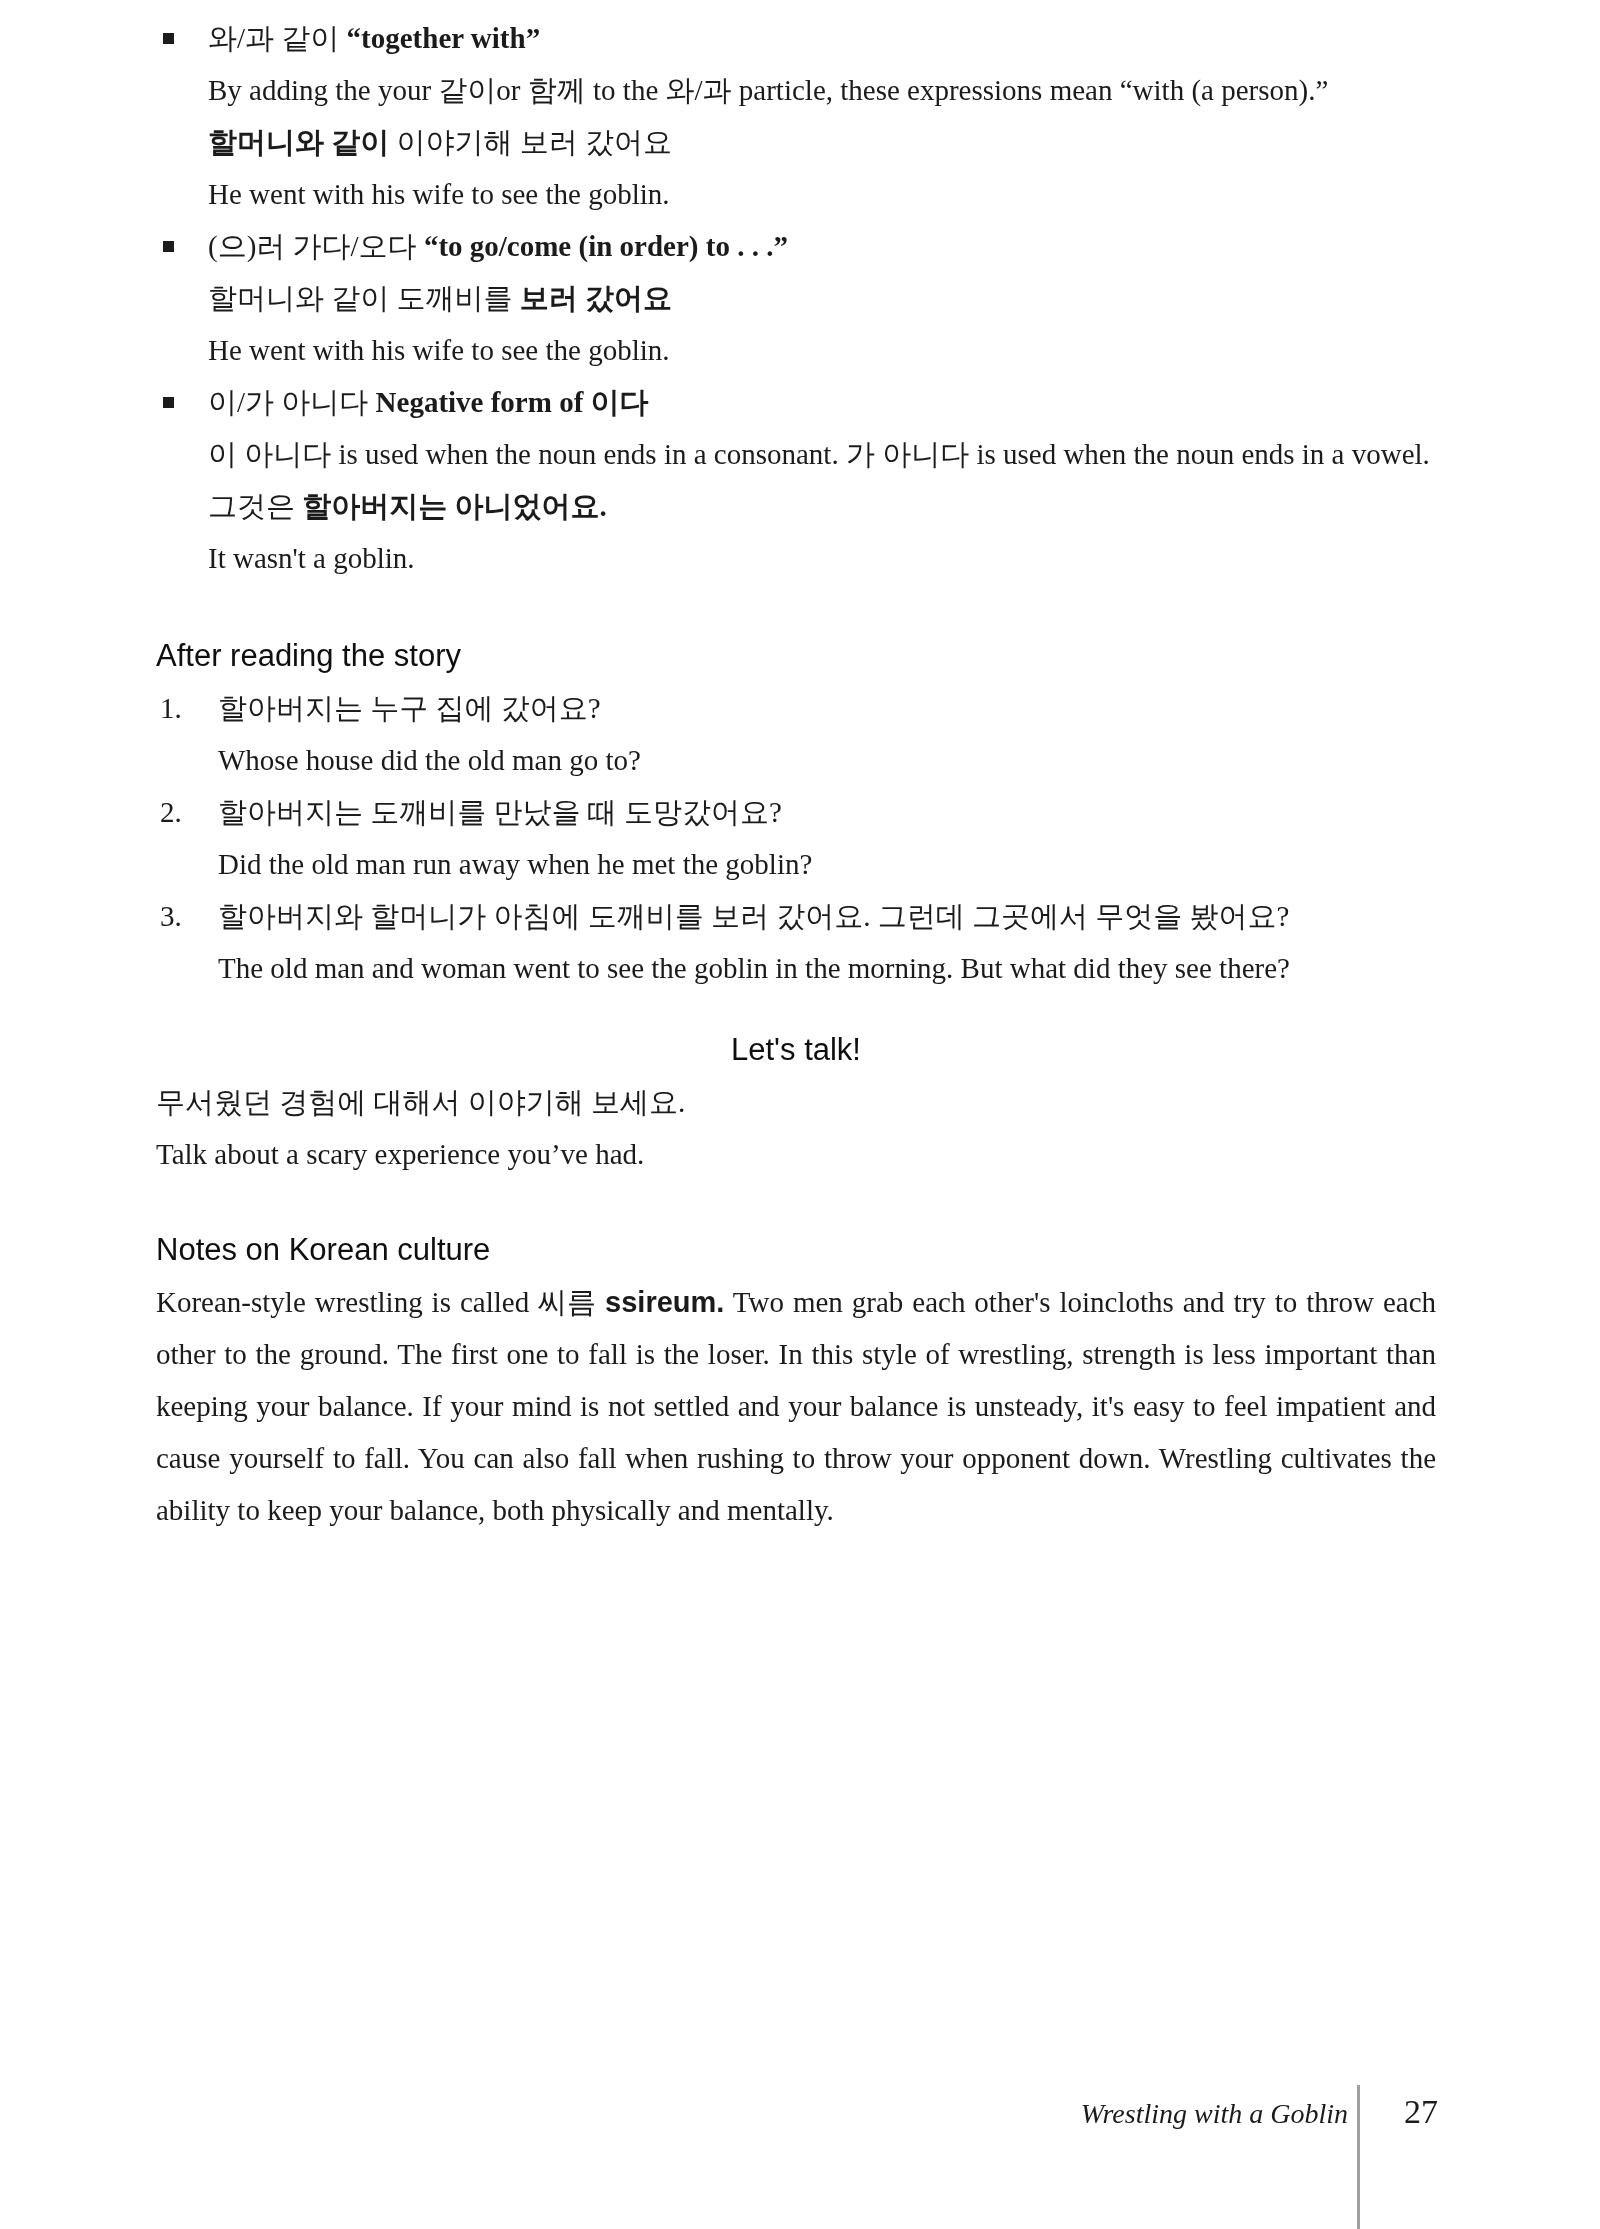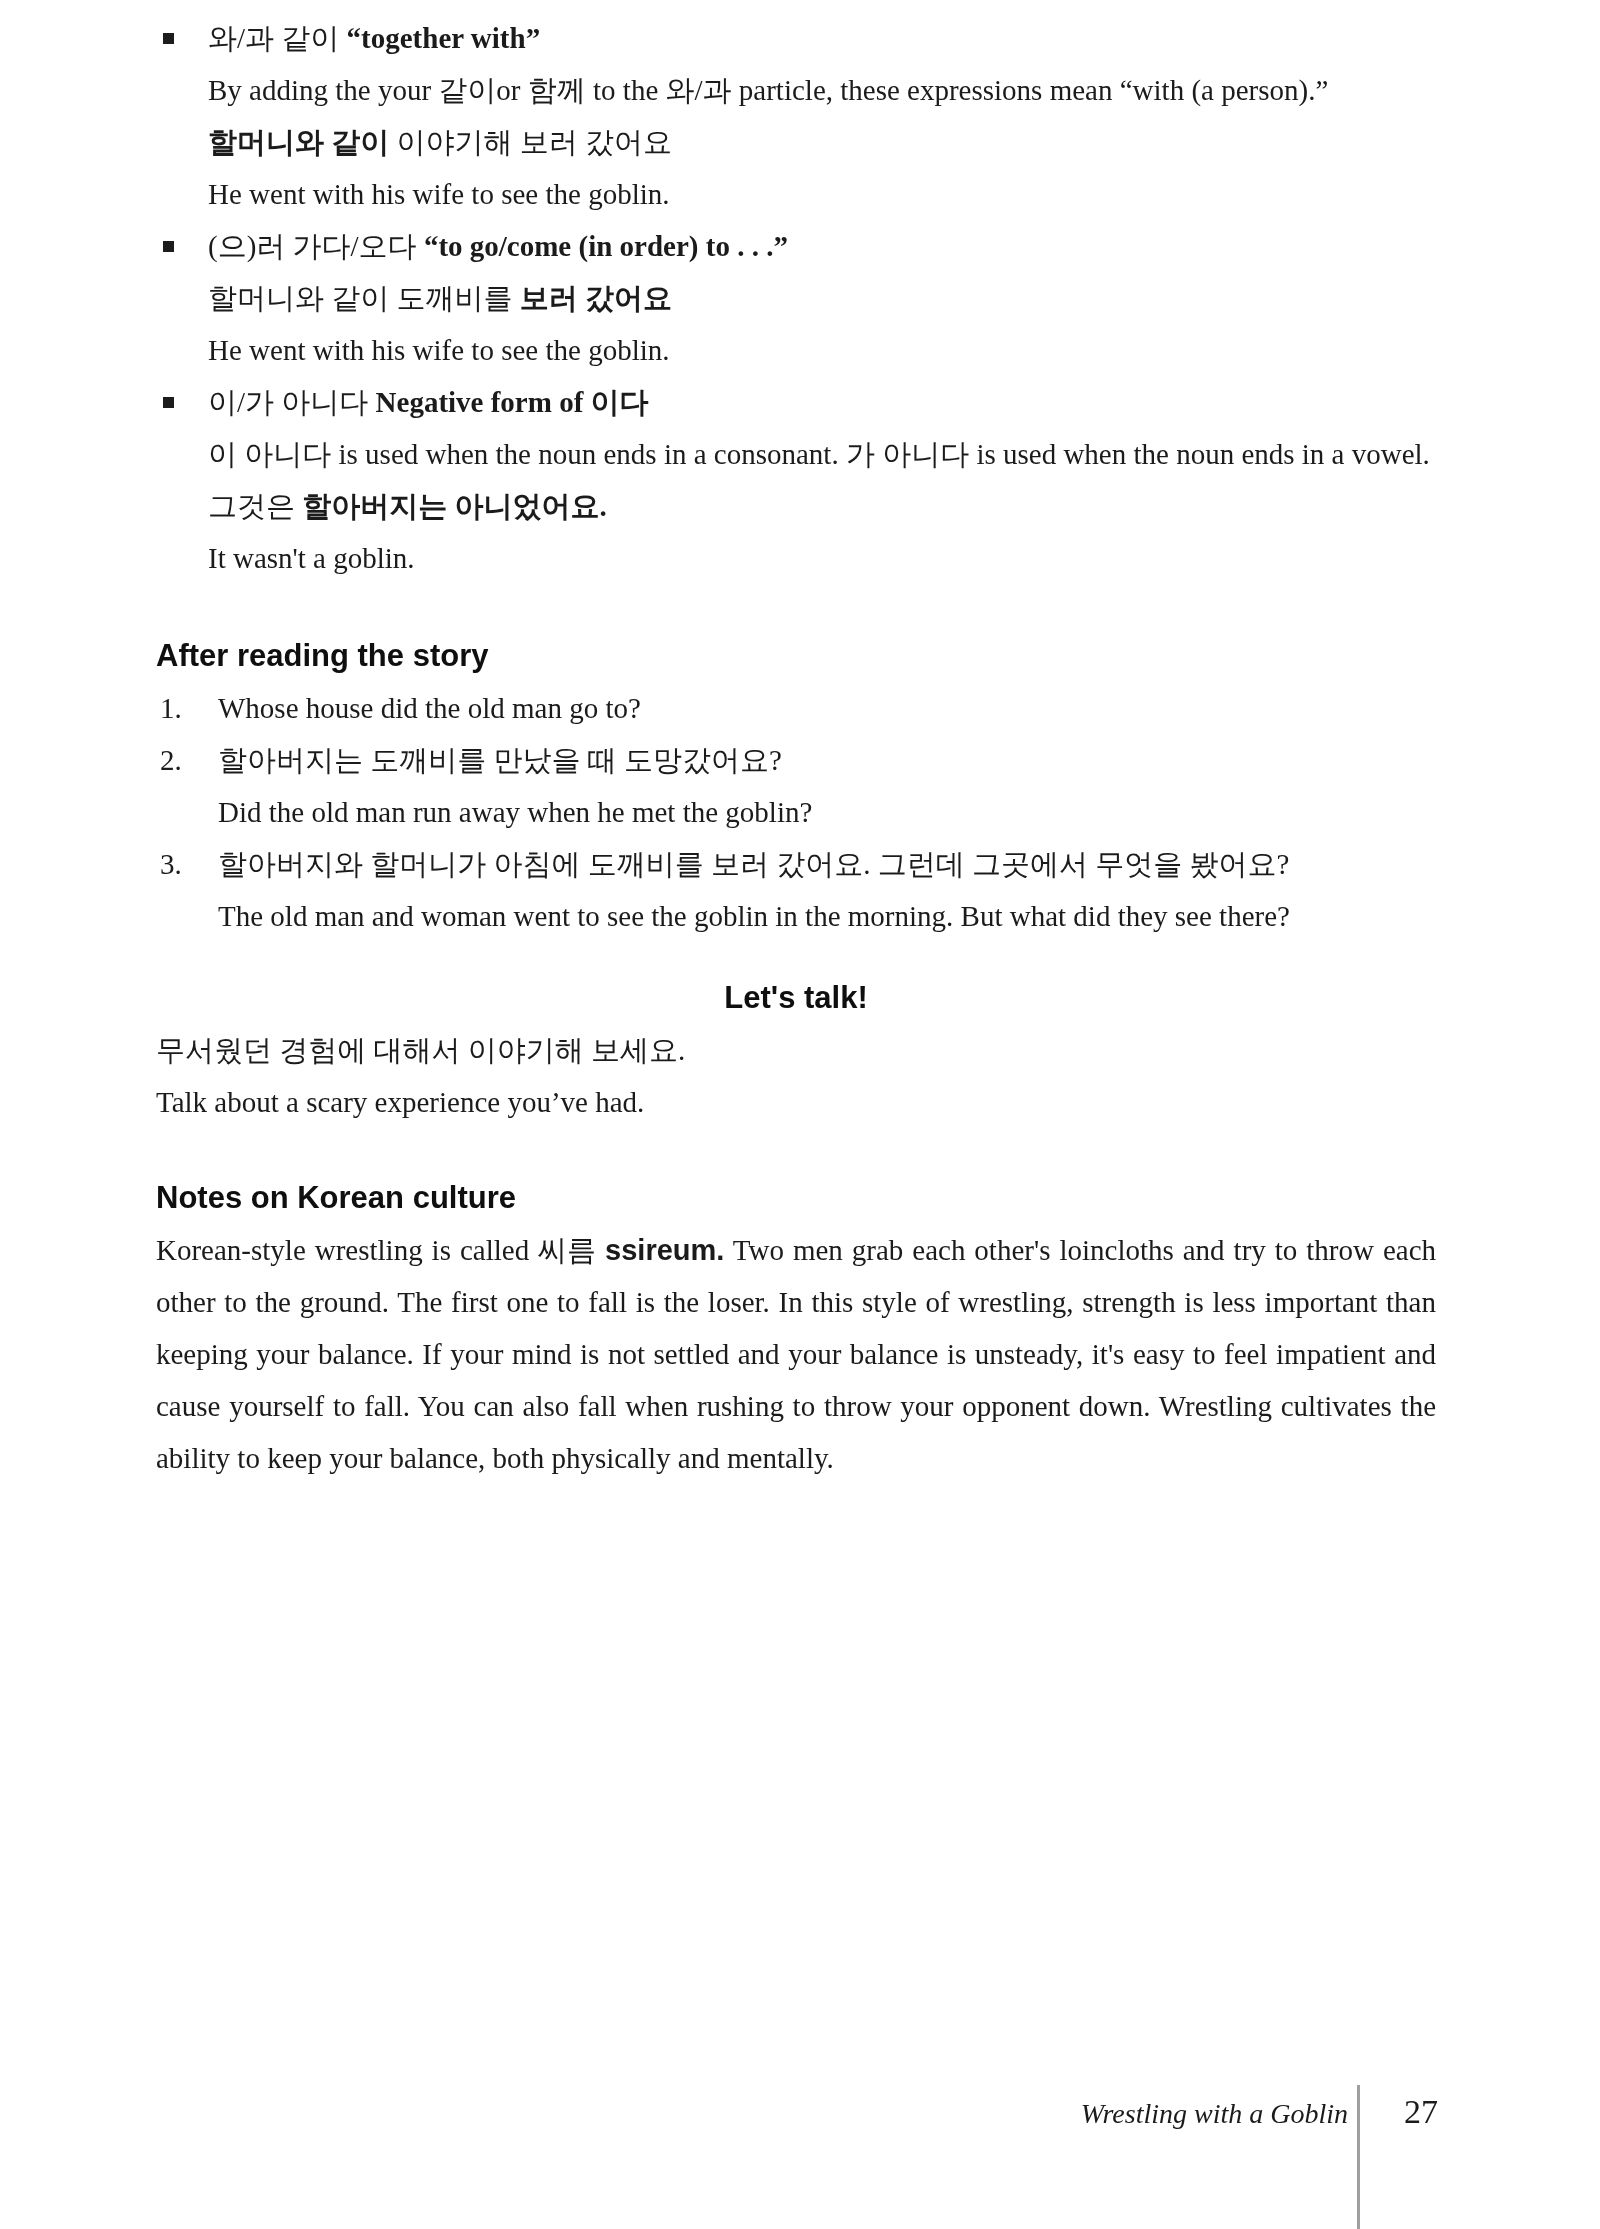--- a/index.html
+++ b/index.html
@@ -30,21 +30,21 @@
     flex: 0 0 11px;
     width: 11px; height: 11px;
     background: #1c1c1c;
     margin: 21px 34px 0 7px;
   }
   .g-body { flex: 1; min-width: 0; }
 
   
   h2.heading {
     font-family: "Liberation Sans", "DejaVu Sans", sans-serif;
-    font-weight: bold;
+    font-weight: normal;
     font-size: 31px;
     line-height: 52px;
     color: #0f0f0f;
   }
   .sec-after   { margin-top: 46px; }
   .sec-talk    { margin-top: 30px; text-align: center; }
   .sec-culture { margin-top: 44px; }
 
   
   .q-list { list-style: none; }
@@ -124,20 +124,21 @@
 
   </ul>
 
   <h2 class="heading sec-after">After reading the story</h2>
 
   <ol class="q-list">
 
     <li class="q-item">
       <span class="q-num">1.</span>
       <div class="q-body">
+        <p>할아버지는 누구 집에 갔어요?</p>
         <p>Whose house did the old man go to?</p>
       </div>
     </li>
 
     <li class="q-item">
       <span class="q-num">2.</span>
       <div class="q-body">
         <p>할아버지는 도깨비를 만났을 때 도망갔어요?</p>
         <p>Did the old man run away when he met the goblin?</p>
       </div>

